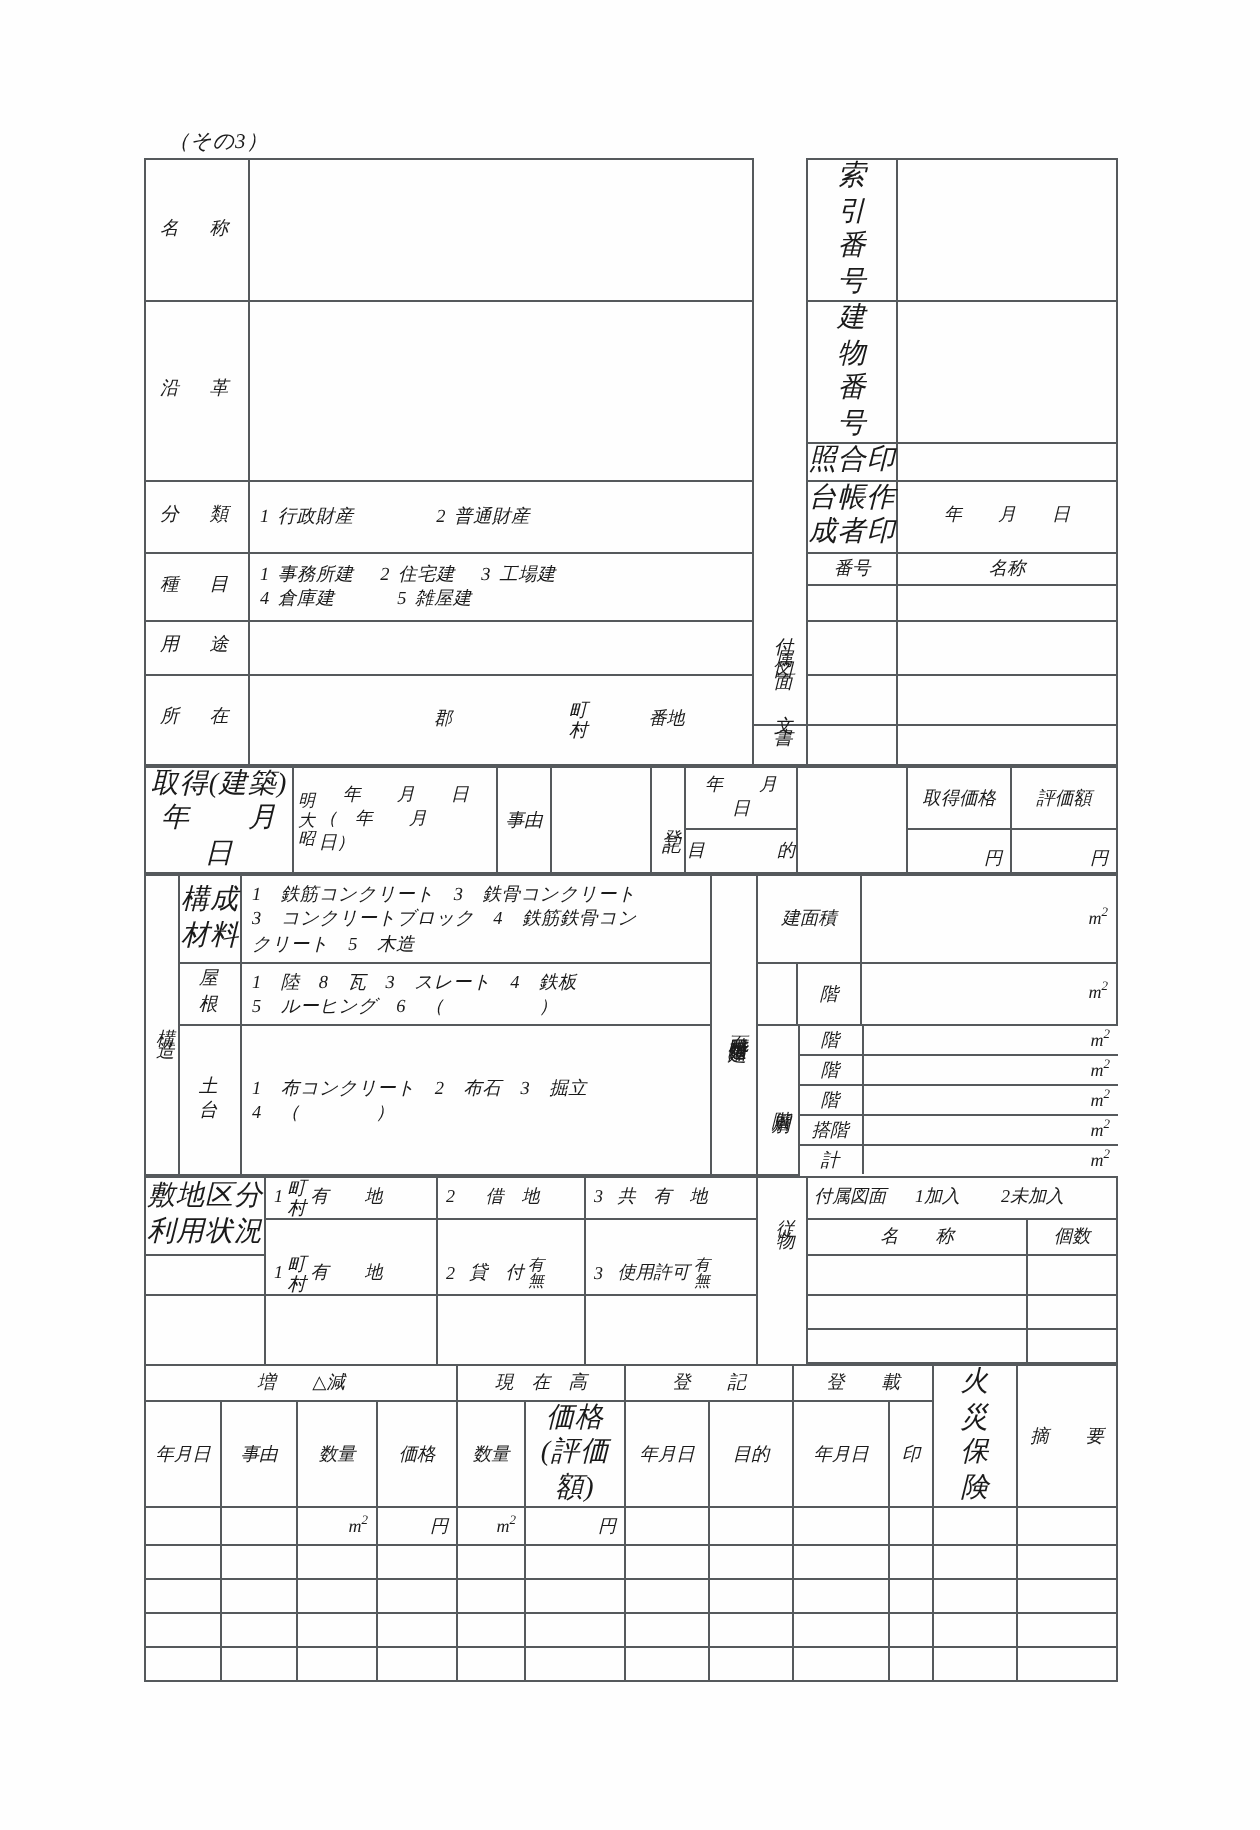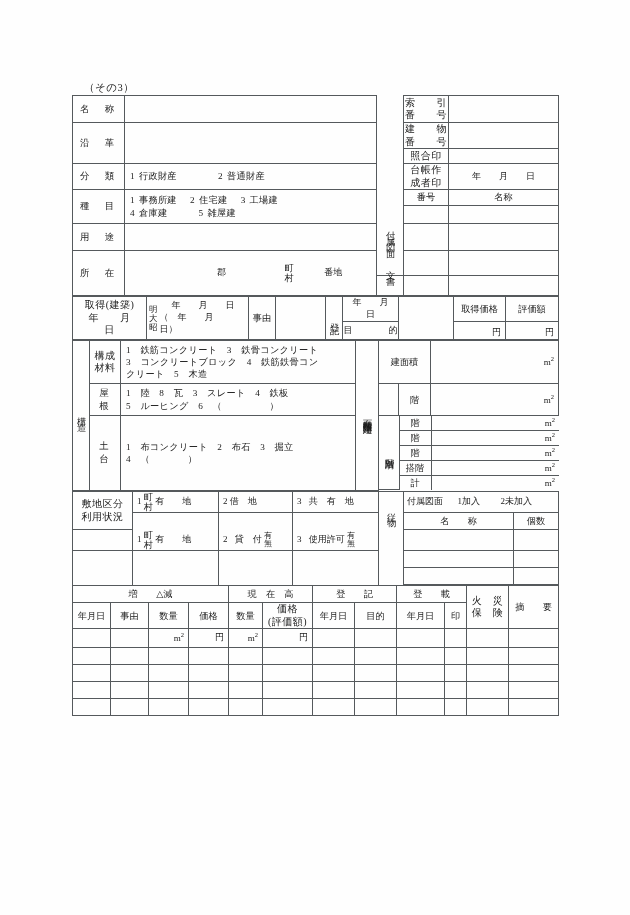--- a/index.html
+++ b/index.html
@@ -18,22 +18,23 @@
   .page {
     position: absolute;
     left: 0; top: 0;
     width: 630px;
     height: 915px;
     background: #fefefe;
   }
   .sheet {
     position: absolute;
     left: 72px;
-    top: 80px;
+    top: 64px;
     width: 486px;
+    font-style: italic;
   }
 
   
   .hdr-line1 {
     font-size: 10.5px;
     letter-spacing: 0.5px;
     padding-left: 12px;
     line-height: 15px;
   }
   .hdr-line2 {
@@ -63,21 +64,21 @@
 
   .lbl {
     text-align: center;
     letter-spacing: 3px;
     padding: 0 2px;
     font-size: 9.4px;
   }
   .lbl-tight {
     text-align: center;
     letter-spacing: 0.5px;
-    font-size: 10px;
+    font-size: 14px;
     line-height: 1.25;
   }
   .ctr { text-align: center; }
   .cellpad { padding: 3px 5px; }
 
   
   .vert {
     writing-mode: vertical-rl;
     text-orientation: upright;
     letter-spacing: 3px;
@@ -428,21 +429,21 @@
         <td class="t9" style="height:17px;padding-left:4px">
           <span>1</span>
           <span class="stack2">
             <span style="display:block">町</span>
             <span style="display:block">村</span>
           </span>
           <span>有　　地</span>
         </td>
         <td class="t9" style="padding-left:4px">
           <span>2</span>
-          <span style="margin-left:0">借　地</span>
+          <span style="margin-left:13px">借　地</span>
         </td>
         <td class="t9" style="padding-left:4px">
           <span>3</span>
           <span style="margin-left:5px">共　有　地</span>
         </td>
         <td rowspan="2" style="border-bottom:none">
           <div class="vertwrap">
                 <span class="vert vert-loose">従物</span>
               </div>
         </td>

